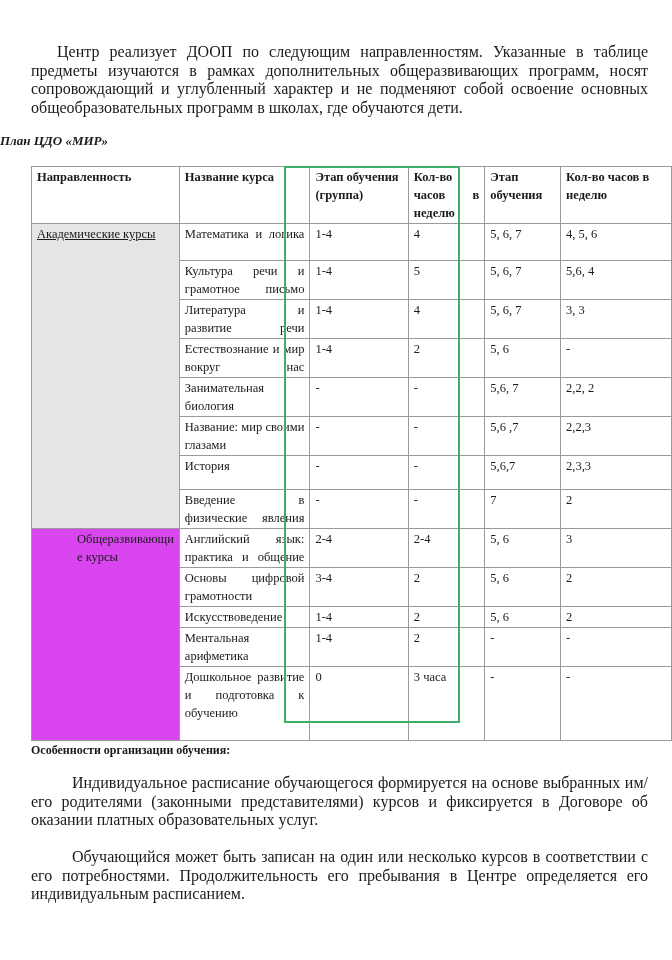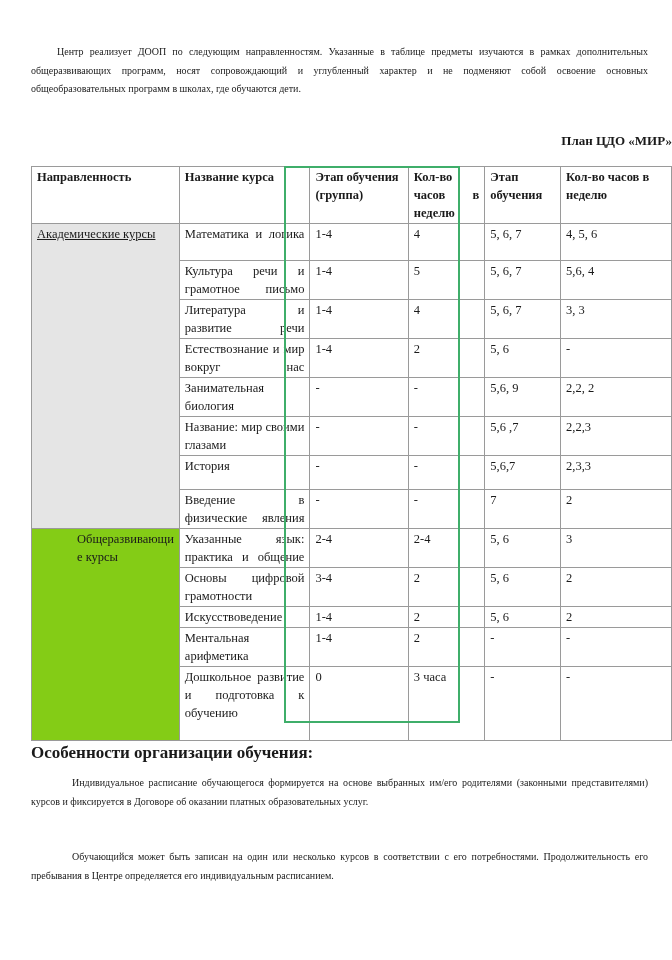--- a/index.html
+++ b/index.html
@@ -1,35 +1,35 @@
 <!DOCTYPE html>
 <html><head>
 <meta charset="utf-8">
 <style>
   html, body { margin: 0; padding: 0; background: #ffffff; }
   body { width: 672px; height: 960px; position: relative; overflow: hidden;
          font-family: "Liberation Serif", "DejaVu Serif", serif; color: #1a1a1a; }
-  .para { position: absolute; left: 31px; width: 617px; font-size: 10px; line-height: 18.5px;
+  .para { position: absolute; left: 31px; width: 617px; font-size: 16px; line-height: 18.5px;
           text-align: justify; margin: 0; }
   .indent { text-indent: 26px; }
   .indent2 { text-indent: 41px; }
   #intro { top: 43px; }
-  #plan-title { position: absolute; top: 133px; left: 0; width: 672px; text-align: right;
-                font-weight: bold; font-size: 13px; }
+  #plan-title { position: absolute; top: 133px; left: 0; width: 672px; text-align: left;
+                font-weight: bold; font-size: 13px; font-style: italic; }
   #table-wrap { position: absolute; left: 31px; top: 166px; }
   table { border-collapse: collapse; table-layout: fixed; font-size: 12.5px; line-height: 18px; }
   td, th { border: 1px solid #9a9a9a; vertical-align: top; padding: 1px 5px 1px 5px; text-align: left; }
   th { font-weight: bold; margin-top: 44px; }
   td.course { text-align: justify; text-align-last: justify; }
   td.course.left { text-align-last: left; }
   .green-cat { background: #e5e5e5; text-decoration: underline; }
-  .peach-cat { background: #84cc16; padding-left: 45px; }
+  .peach-cat { background: #d946ef; padding-left: 45px; }
   #green-box { position: absolute; left: 284px; top: 166px; width: 176px; height: 557px;
                border: 2px solid #3fae6a; box-sizing: border-box; pointer-events: none; }
-  #section-title { position: absolute; top: 743px; left: 31px; font-weight: bold; font-size: 17px; }
+  #section-title { position: absolute; top: 743px; left: 31px; font-weight: bold; font-size: 12px; }
   #para2 { top: 774px; }
   #para3 { top: 848px; font-family: Liberation Serif, serif; }
 </style>
 </head>
 <body>
 
 <p id="intro" class="para indent">Центр реализует ДООП по следующим направленностям. Указанные в таблице предметы изучаются в рамках дополнительных общеразвивающих программ, носят сопровождающий и углубленный характер и не подменяют собой освоение основных общеобразовательных программ в школах, где обучаются дети.</p>
 
 <div id="plan-title">План ЦДО «МИР»</div>
 
@@ -80,21 +80,21 @@
       <td class="course">Естествознание и мир вокруг нас</td>
       <td>1-4</td>
       <td>2</td>
       <td>5, 6</td>
       <td>-</td>
     </tr>
     <tr style="height:37px">
       <td class="course left">Занимательная биология</td>
       <td>-</td>
       <td>-</td>
-      <td>5,6, 9</td>
+      <td>5,6, 7</td>
       <td>2,2, 2</td>
     </tr>
     <tr style="height:37px">
       <td class="course">Название: мир своими глазами</td>
       <td>-</td>
       <td>-</td>
       <td>5,6 ,7</td>
       <td>2,2,3</td>
     </tr>
     <tr style="height:34px">
@@ -106,21 +106,21 @@
     </tr>
     <tr style="height:38px">
       <td class="course">Введение в физические явления</td>
       <td>-</td>
       <td>-</td>
       <td>7</td>
       <td>2</td>
     </tr>
     <tr style="height:38px">
       <td rowspan="5" class="peach-cat">Общеразвивающи е курсы</td>
-      <td class="course">Указанные язык: практика и общение</td>
+      <td class="course">Английский язык: практика и общение</td>
       <td>2-4</td>
       <td>2-4</td>
       <td>5, 6</td>
       <td>3</td>
     </tr>
     <tr style="height:37px">
       <td class="course">Основы цифровой грамотности</td>
       <td>3-4</td>
       <td>2</td>
       <td>5, 6</td>

